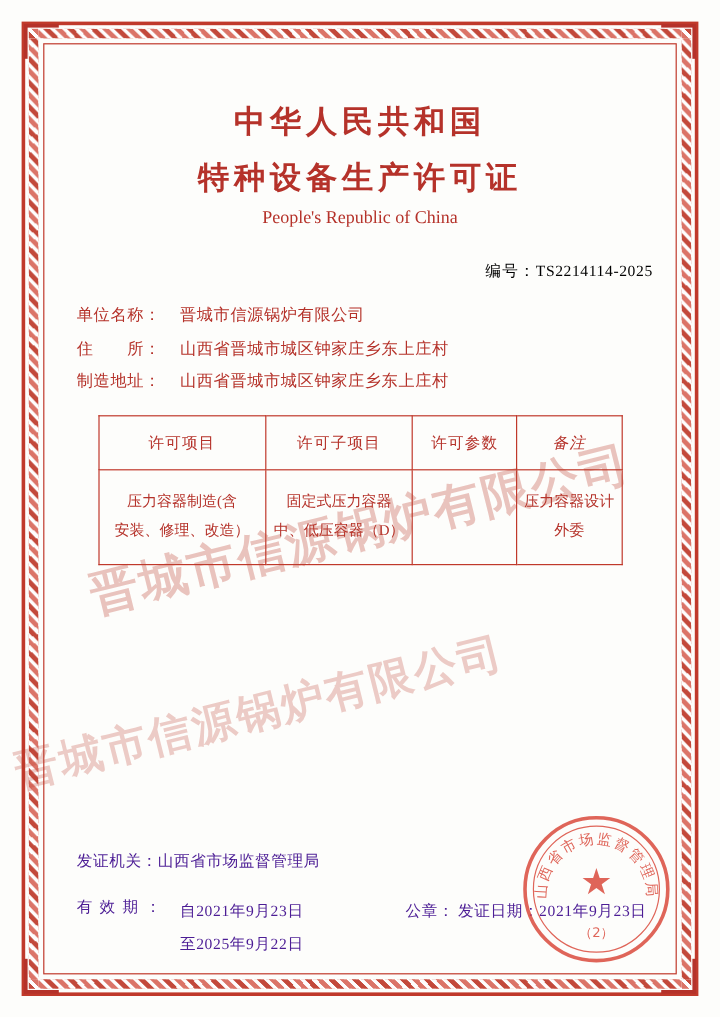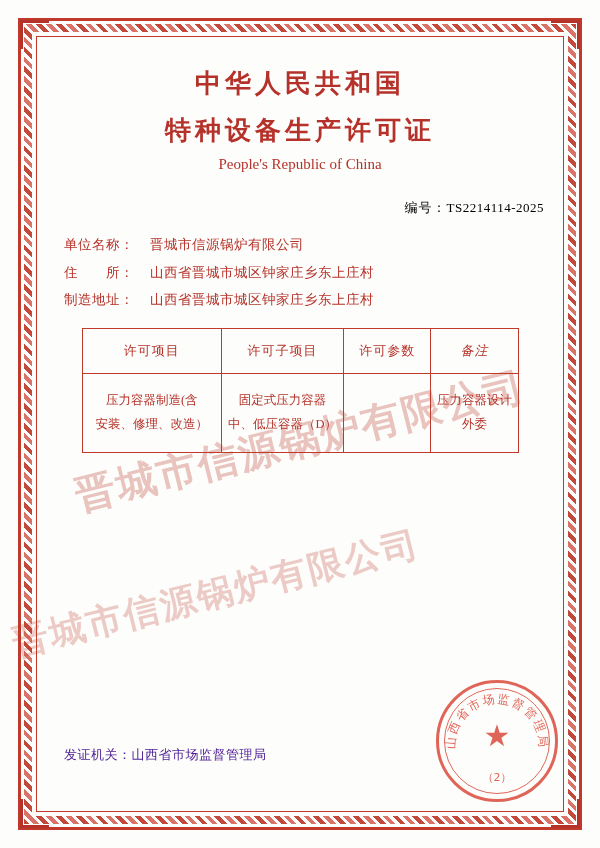--- a/index.html
+++ b/index.html
@@ -58,21 +58,21 @@
     border: 3px solid #b5322a;
   }
   .corner.tl { left: 20px;  top: 20px;    border-right: none; border-bottom: none; }
   .corner.tr { right: 20px; top: 20px;    border-left: none;  border-bottom: none; }
   .corner.bl { left: 20px;  bottom: 20px; border-right: none; border-top: none; }
   .corner.br { right: 20px; bottom: 20px; border-left: none;  border-top: none; }
 
   
   .content {
     position: absolute;
-    left: 46px; top: 34px;
+    left: 46px; top: 52px;
     width: 508px;
     height: 756px;
   }
 
   .title-cn-1, .title-cn-2 {
     text-align: center;
     color: #b5322a;
     font-weight: bold;
     letter-spacing: 4px;
     font-family: "DejaVu Serif", "Liberation Serif", serif;
@@ -346,20 +346,33 @@
             <span>外委</span>
           </td>
         </tr>
       </tbody>
     </table>
 
     <div class="footer">
       <div class="footer-issuer">
         <span>发证机关：</span><span>山西省市场监督管理局</span>
       </div>
+      <div class="footer-validity">
+        <span class="validity-label">有效期：</span>
+        <span class="validity-dates">
+          <span>自2021年9月23日</span>
+          <span>至2025年9月22日</span>
+        </span>
+        <span class="footer-right">
+          <span class="seal-label">公章：</span>
+          <span class="issue-date">
+            <span>发证日期：</span><span>2021年9月23日</span>
+          </span>
+        </span>
+      </div>
     </div>
 
   </div>
 
   <div class="watermark">晋城市信源锅炉有限公司</div>
   <div class="watermark second">晋城市信源锅炉有限公司</div>
 
   <div class="seal">
     <div class="seal-ring"></div>
     <svg class="seal-arc" viewBox="0 0 116 116">

